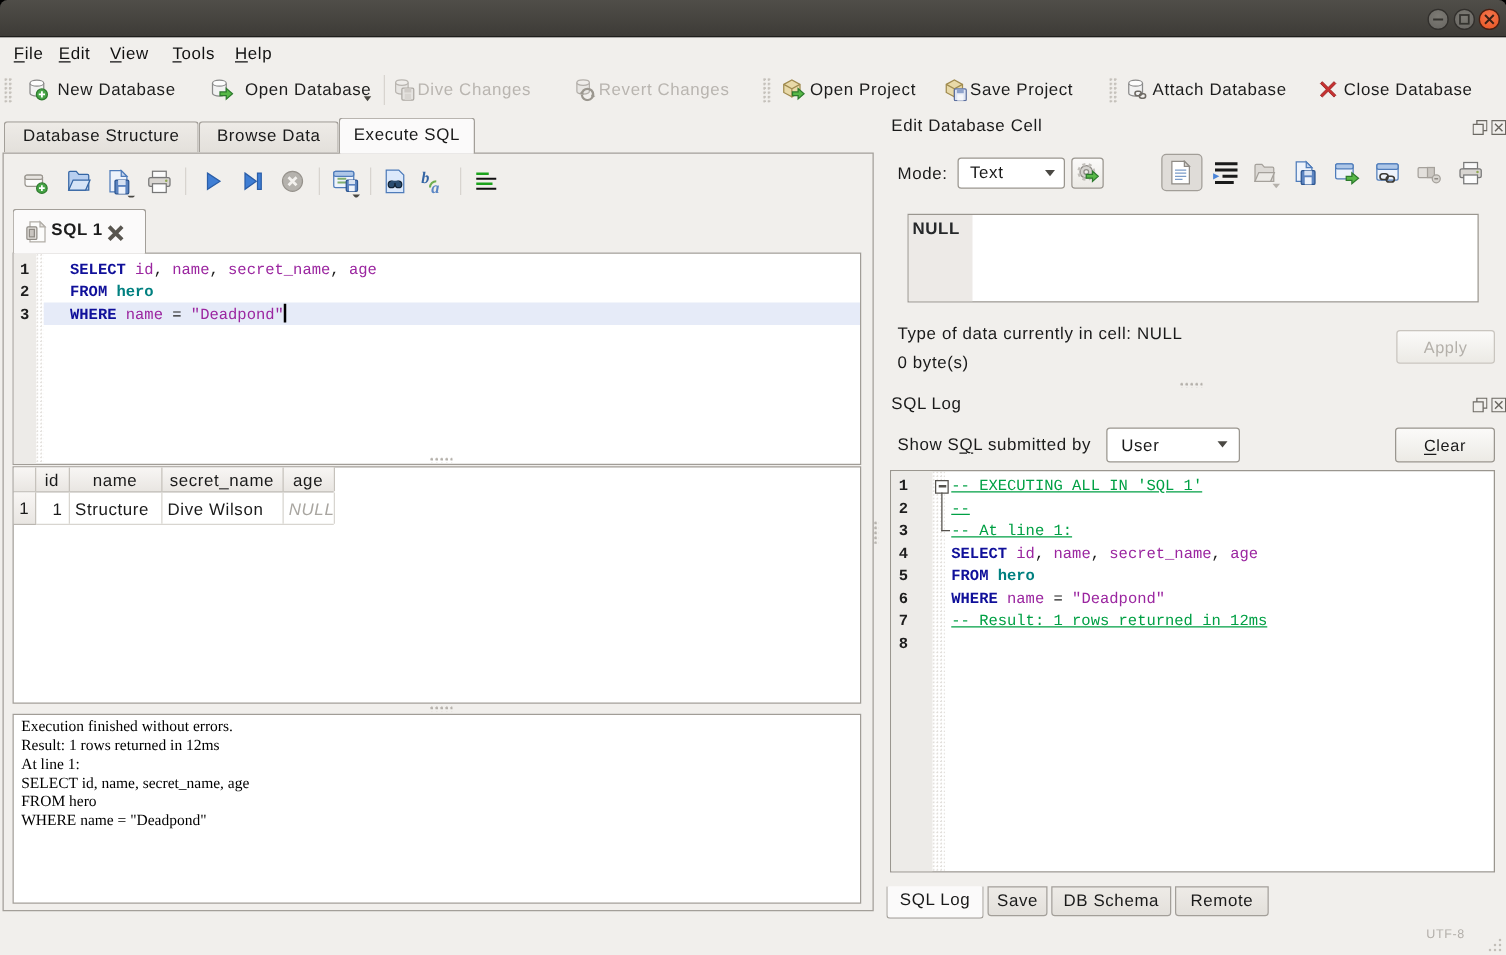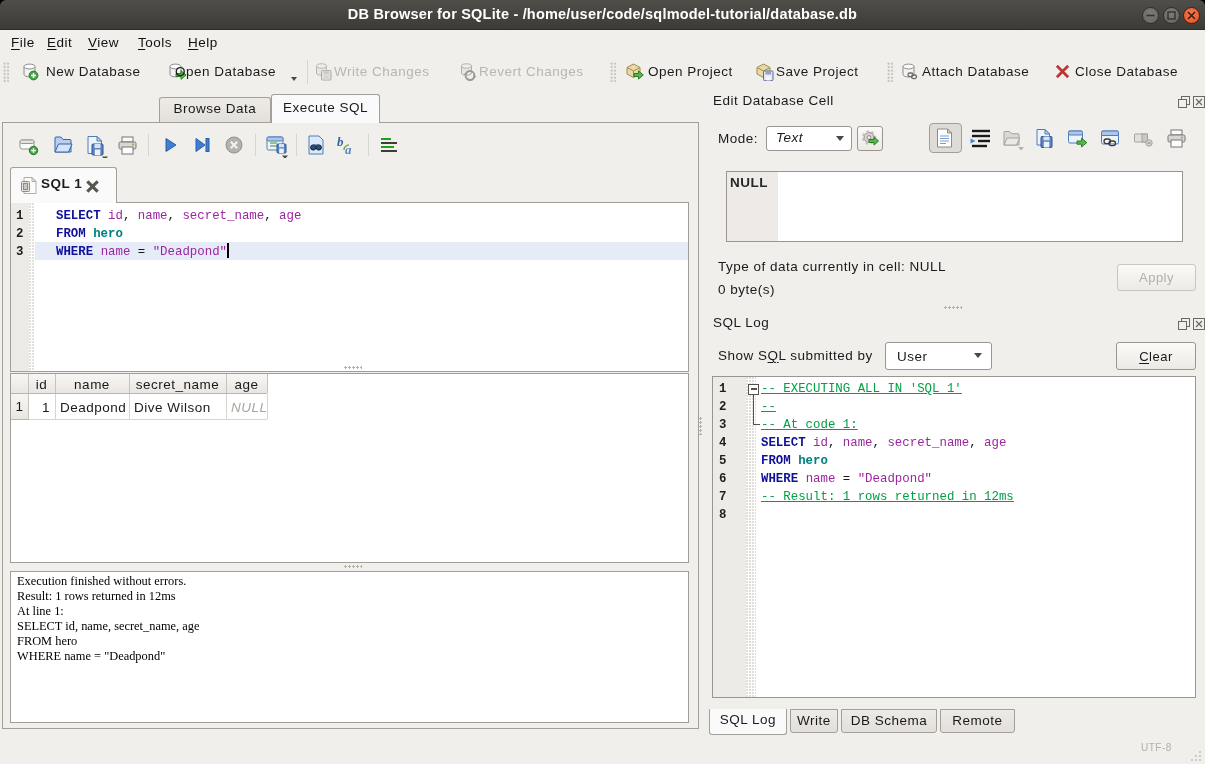--- a/index.html
+++ b/index.html
@@ -55,21 +55,20 @@
   .str{color:#9b26a0;}
   .codeline{position:absolute;white-space:pre;font-family:"Liberation Mono",monospace;font-size:12.4px;line-height:18px;height:18px;letter-spacing:0;}
   .gnum{position:absolute;font-family:"Liberation Mono",monospace;font-size:12.4px;font-weight:bold;color:#1e1e1e;line-height:18px;letter-spacing:0;}
 </style>
 </head>
 <body>
 <div id="win">
 
   <div class="abs" style="left:0;top:0;width:1205px;height:30px;background:#000;"></div>
   <div id="titlebar" class="abs"></div>
-  <div id="title" class="abs">DB Browser for SQLite - /home/user/code/sqlmodel-tutorial/database.db</div>
 
   <div class="abs winbtn" style="left:1142px;background:radial-gradient(circle at 50% 35%,#7d7b75,#676561);border:1px solid #312f2c;"></div>
   <svg class="abs" style="left:1142px;top:6.5px;" width="17" height="17" viewBox="0 0 17 17">
       <line x1="4.5" y1="8.5" x2="12.5" y2="8.5" stroke="#34332f" stroke-width="1.6"></line>
     </svg>
   <div class="abs winbtn" style="left:1162.5px;background:radial-gradient(circle at 50% 35%,#7d7b75,#676561);border:1px solid #312f2c;"></div>
   <svg class="abs" style="left:1162.5px;top:6.5px;" width="17" height="17" viewBox="0 0 17 17">
       <rect x="5" y="5" width="7" height="7" fill="none" stroke="#34332f" stroke-width="1.4"></rect>
     </svg>
   <div class="abs winbtn" style="left:1183px;background:radial-gradient(circle at 50% 35%,#f4764f,#ea5420);border:1px solid #471e12;"></div>
@@ -94,32 +93,32 @@
       <circle cx="12.5" cy="13.5" r="4.4" fill="#46a546" stroke="#2d7a2d"></circle>
       <path d="M12.5 11 v5 M10 13.5 h5" stroke="#fff" stroke-width="1.5"></path>
     </svg>
     <div class="abs tbtxt" style="left:46px;">New Database</div>
 
     <svg class="abs" style="left:167px;top:62px;" width="20" height="19" viewBox="0 0 20 19">
       <path d="M3 4.5 v8 a5.5 2.4 0 0 0 11 0 v-8" fill="#f2f2f2" stroke="#8a8a8a"></path>
       <ellipse cx="8.5" cy="4.5" rx="5.5" ry="2.4" fill="#fdfdfd" stroke="#8a8a8a"></ellipse>
       <path d="M9 11.5 h5 v-2.8 l5 4.3 -5 4.3 v-2.8 h-5 z" fill="#57b847" stroke="#2d7a2d"></path>
     </svg>
-    <div class="abs tbtxt" style="left:175px;">Open Database</div>
+    <div class="abs tbtxt" style="left:196px;">Open Database</div>
     <div class="abs" style="left:291px;top:77px;width:0;height:0;border-left:3.5px solid transparent;border-right:3.5px solid transparent;border-top:4.5px solid #4a4843;"></div>
     <div class="abs tsep" style="left:307px;"></div>
 
     <svg class="abs" style="left:314px;top:62px;" width="19" height="19" viewBox="0 0 19 19" opacity="0.9">
       <path d="M2.5 4 v7 a5 2.2 0 0 0 10 0 v-7" fill="#e8e6e3" stroke="#b3afaa"></path>
       <ellipse cx="7.5" cy="4" rx="5" ry="2.2" fill="#efedea" stroke="#b3afaa"></ellipse>
       <rect x="7.5" y="8.5" width="9.5" height="9.5" rx="1" fill="#e4e2df" stroke="#a5a19b"></rect>
       <rect x="9.5" y="8.5" width="5.5" height="3.5" fill="#cbc7c2"></rect>
       <rect x="9.8" y="13" width="5" height="5" fill="#d6d3cf"></rect>
     </svg>
-    <div class="abs tbtxt dis" style="left:334px;">Write Changes</div>
+    <div class="abs tbtxt dis" style="left:334px;">Dive Changes</div>
 
     <svg class="abs" style="left:459px;top:62px;" width="19" height="19" viewBox="0 0 19 19">
       <path d="M2.5 4 v7 a5 2.2 0 0 0 10 0 v-7" fill="#e8e6e3" stroke="#b3afaa"></path>
       <ellipse cx="7.5" cy="4" rx="5" ry="2.2" fill="#efedea" stroke="#b3afaa"></ellipse>
       <path d="M6.5 13.5 a4.5 4.5 0 0 1 9 0" fill="none" stroke="#9b978f" stroke-width="1.8"></path>
       <path d="M15.5 13 a4.5 4.5 0 0 1 -9 1" fill="none" stroke="#9b978f" stroke-width="1.8"></path>
       <path d="M4.5 12.5 l2.6 -1.8 1 3 z" fill="#9b978f"></path>
       <path d="M17.3 14.8 l-2.6 1.8 -1 -3 z" fill="#9b978f"></path>
     </svg>
     <div class="abs tbtxt dis" style="left:479px;">Revert Changes</div>
@@ -149,20 +148,21 @@
       <rect x="11.5" y="13" width="5" height="3.6" rx="1.8" fill="none" stroke="#6e6a64" stroke-width="1.3"></rect>
     </svg>
     <div class="abs tbtxt" style="left:922px;">Attach Database</div>
 
     <svg class="abs" style="left:1055px;top:64px;" width="15" height="15" viewBox="0 0 17 17">
       <path d="M3.2 1.5 L8.5 6.8 L13.8 1.5 L15.5 3.2 L10.2 8.5 L15.5 13.8 L13.8 15.5 L8.5 10.2 L3.2 15.5 L1.5 13.8 L6.8 8.5 L1.5 3.2 Z" fill="#c73030" stroke="#97201f" stroke-width="0.8"></path>
     </svg>
     <div class="abs tbtxt" style="left:1075px;">Close Database</div>
   </div>
 
+  <div class="abs tab inactive" style="left:3px;width:156px;">Database Structure</div>
   <div class="abs tab inactive" style="left:159px;width:112px;">Browse Data</div>
   <div class="abs tab active" style="left:271px;width:109px;">Execute SQL</div>
   <div id="pane" class="abs"></div>
 
   <div id="sqltoolbar">
 
     <svg class="abs" style="left:18px;top:135px;" width="22" height="22" viewBox="0 0 22 22">
       <rect x="2" y="5" width="14" height="9" rx="2" fill="#fbfbfa" stroke="#9a968f"></rect>
       <rect x="2" y="5" width="14" height="3.5" rx="1.5" fill="#e7e4e0" stroke="#9a968f"></rect>
       <circle cx="15.5" cy="15.5" r="4.2" fill="#46a546" stroke="#2d7a2d"></circle>
@@ -282,21 +282,21 @@
     <div class="abs" style="left:129px;top:377px;width:97px;text-align:center;">secret_name</div>
     <div class="abs" style="left:226px;top:377px;width:41px;text-align:center;">age</div>
 
     <div class="abs" style="left:11px;top:394px;width:17px;height:25px;background:linear-gradient(#f8f6f4,#e9e6e2);border-bottom:1px solid #b9b5af;border-right:1px solid #c6c2bc;text-align:center;line-height:25px;">1</div>
     <div class="abs" style="left:29px;top:394px;width:238px;height:25px;border-bottom:1px solid #d8d5d0;"></div>
     <div class="abs" style="left:55px;top:394px;width:1px;height:25px;background:#d8d5d0;"></div>
     <div class="abs" style="left:129px;top:394px;width:1px;height:25px;background:#d8d5d0;"></div>
     <div class="abs" style="left:226px;top:394px;width:1px;height:25px;background:#d8d5d0;"></div>
     <div class="abs" style="left:267px;top:394px;width:1px;height:25px;background:#d8d5d0;"></div>
     <div class="abs" style="left:28px;top:400px;width:22px;text-align:right;">1</div>
-    <div class="abs" style="left:60px;top:400px;">Deadpond</div>
+    <div class="abs" style="left:60px;top:400px;">Structure</div>
     <div class="abs" style="left:134px;top:400px;">Dive Wilson</div>
     <div class="abs" style="left:231px;top:400px;font-style:italic;color:#a9a6a1;">NULL</div>
   </div>
   <div id="message">
     <div class="frame" style="left:10px;top:571px;width:679px;height:152px;"></div>
     <div class="abs mono" style="left:17px;top:574px;font-size:12.4px;line-height:15px;white-space:pre;color:#000;">Execution finished without errors.
 Result: 1 rows returned in 12ms
 At line 1:
 SELECT id, name, secret_name, age
 FROM hero
@@ -308,21 +308,21 @@
     <svg class="abs" style="left:1178px;top:96px;" width="12" height="12" viewBox="0 0 12 12">
       <rect x="3.5" y="0.5" width="8" height="8" fill="none" stroke="#6b6862"></rect>
       <rect x="0.5" y="3.5" width="8" height="8" fill="#f1efec" stroke="#6b6862"></rect>
     </svg>
     <svg class="abs" style="left:1193px;top:96px;" width="12" height="12" viewBox="0 0 12 12">
       <rect x="0.5" y="0.5" width="11" height="11" fill="none" stroke="#6b6862"></rect>
       <path d="M3 3 L9 9 M9 3 L3 9" stroke="#6b6862" stroke-width="1.2"></path>
     </svg>
     <div class="abs" style="left:718px;top:131px;">Mode:</div>
     <div class="combo" style="left:766px;top:126px;width:86px;height:25px;"></div>
-    <div class="abs" style="left:776px;top:130px;font-style:italic;">Text</div>
+    <div class="abs" style="left:776px;top:130px;">Text</div>
     <div class="carrow" style="left:836px;top:136px;"></div>
     <div class="btn" style="left:857px;top:126px;width:26px;height:25px;"></div>
     <svg class="abs" style="left:860px;top:129px;" width="20" height="20" viewBox="0 0 20 20">
       <circle cx="9" cy="8.5" r="5" fill="#d6d4d0" stroke="#8f8c87"></circle>
       <circle cx="9" cy="8.5" r="6" fill="none" stroke="#c3c0bb" stroke-width="2.4" stroke-dasharray="2.4 2.6"></circle>
       <circle cx="9" cy="8.5" r="1.9" fill="#f1efec" stroke="#8f8c87"></circle>
       <path d="M9 10.5 h5 v-2.6 l4.6 4.1 -4.6 4.1 v-2.6 h-5 z" fill="#57b847" stroke="#2d7a2d"></path>
     </svg>
 
     <div class="abs" style="left:929px;top:123px;width:33px;height:30px;background:#dfdcd8;border:1px solid #a29e98;border-radius:4px;box-sizing:border-box;"></div>
@@ -410,29 +410,29 @@
     <div class="gnum" style="left:719px;top:470px;">6</div>
     <div class="gnum" style="left:719px;top:488px;">7</div>
     <div class="gnum" style="left:719px;top:506px;">8</div>
 
     <div class="abs" style="left:748px;top:383.5px;width:11px;height:11px;background:#fff;border:1px solid #55524d;box-sizing:border-box;"></div>
     <div class="abs" style="left:750.5px;top:388px;width:6px;height:1.5px;background:#55524d;"></div>
     <div class="abs" style="left:753px;top:394px;width:1px;height:31px;background:#55524d;"></div>
     <div class="abs" style="left:753px;top:424px;width:7px;height:1px;background:#55524d;"></div>
     <div class="codeline" style="left:761px;top:380px;"><span class="cmt">-- EXECUTING ALL IN 'SQL 1'</span></div>
     <div class="codeline" style="left:761px;top:398px;"><span class="cmt">--</span></div>
-    <div class="codeline" style="left:761px;top:416px;"><span class="cmt">-- At code 1:</span></div>
+    <div class="codeline" style="left:761px;top:416px;"><span class="cmt">-- At line 1:</span></div>
     <div class="codeline" style="left:761px;top:434px;"><span class="kw">SELECT</span> <span class="idt">id</span>, <span class="idt">name</span>, <span class="idt">secret_name</span>, <span class="idt">age</span></div>
     <div class="codeline" style="left:761px;top:452px;"><span class="kw">FROM</span> <span class="tbl">hero</span></div>
     <div class="codeline" style="left:761px;top:470px;"><span class="kw">WHERE</span> <span class="idt">name</span> = <span class="str">"Deadpond"</span></div>
     <div class="codeline" style="left:761px;top:488px;"><span class="cmt">-- Result: 1 rows returned in 12ms</span></div>
   </div>
   <div id="bottomtabs">
     <div class="abs" style="left:709px;top:709px;width:78px;height:26px;background:#fbfafa;border:1px solid #a39f99;border-top:none;border-radius:0 0 3px 3px;box-sizing:border-box;text-align:center;padding-top:3px;z-index:2;">SQL Log</div>
-    <div class="abs" style="left:790px;top:709px;width:48px;height:24px;background:linear-gradient(#eeebe7,#e3e0db);border:1px solid #a39f99;border-radius:0 0 3px 3px;box-sizing:border-box;text-align:center;padding-top:3px;">Write</div>
+    <div class="abs" style="left:790px;top:709px;width:48px;height:24px;background:linear-gradient(#eeebe7,#e3e0db);border:1px solid #a39f99;border-radius:0 0 3px 3px;box-sizing:border-box;text-align:center;padding-top:3px;">Save</div>
     <div class="abs" style="left:841px;top:709px;width:96px;height:24px;background:linear-gradient(#eeebe7,#e3e0db);border:1px solid #a39f99;border-radius:0 0 3px 3px;box-sizing:border-box;text-align:center;padding-top:3px;">DB Schema</div>
     <div class="abs" style="left:940px;top:709px;width:75px;height:24px;background:linear-gradient(#eeebe7,#e3e0db);border:1px solid #a39f99;border-radius:0 0 3px 3px;box-sizing:border-box;text-align:center;padding-top:3px;">Remote</div>
 
   </div>
 
   <div class="abs" style="left:1141px;top:742px;color:#b3afaa;font-size:10px;">UTF-8</div>
   <div id="grip">
     <svg class="abs" style="left:1188px;top:748px;" width="14" height="14" viewBox="0 0 14 14">
       <g fill="#c2beb8">
         <circle cx="12" cy="4" r="1"></circle>

